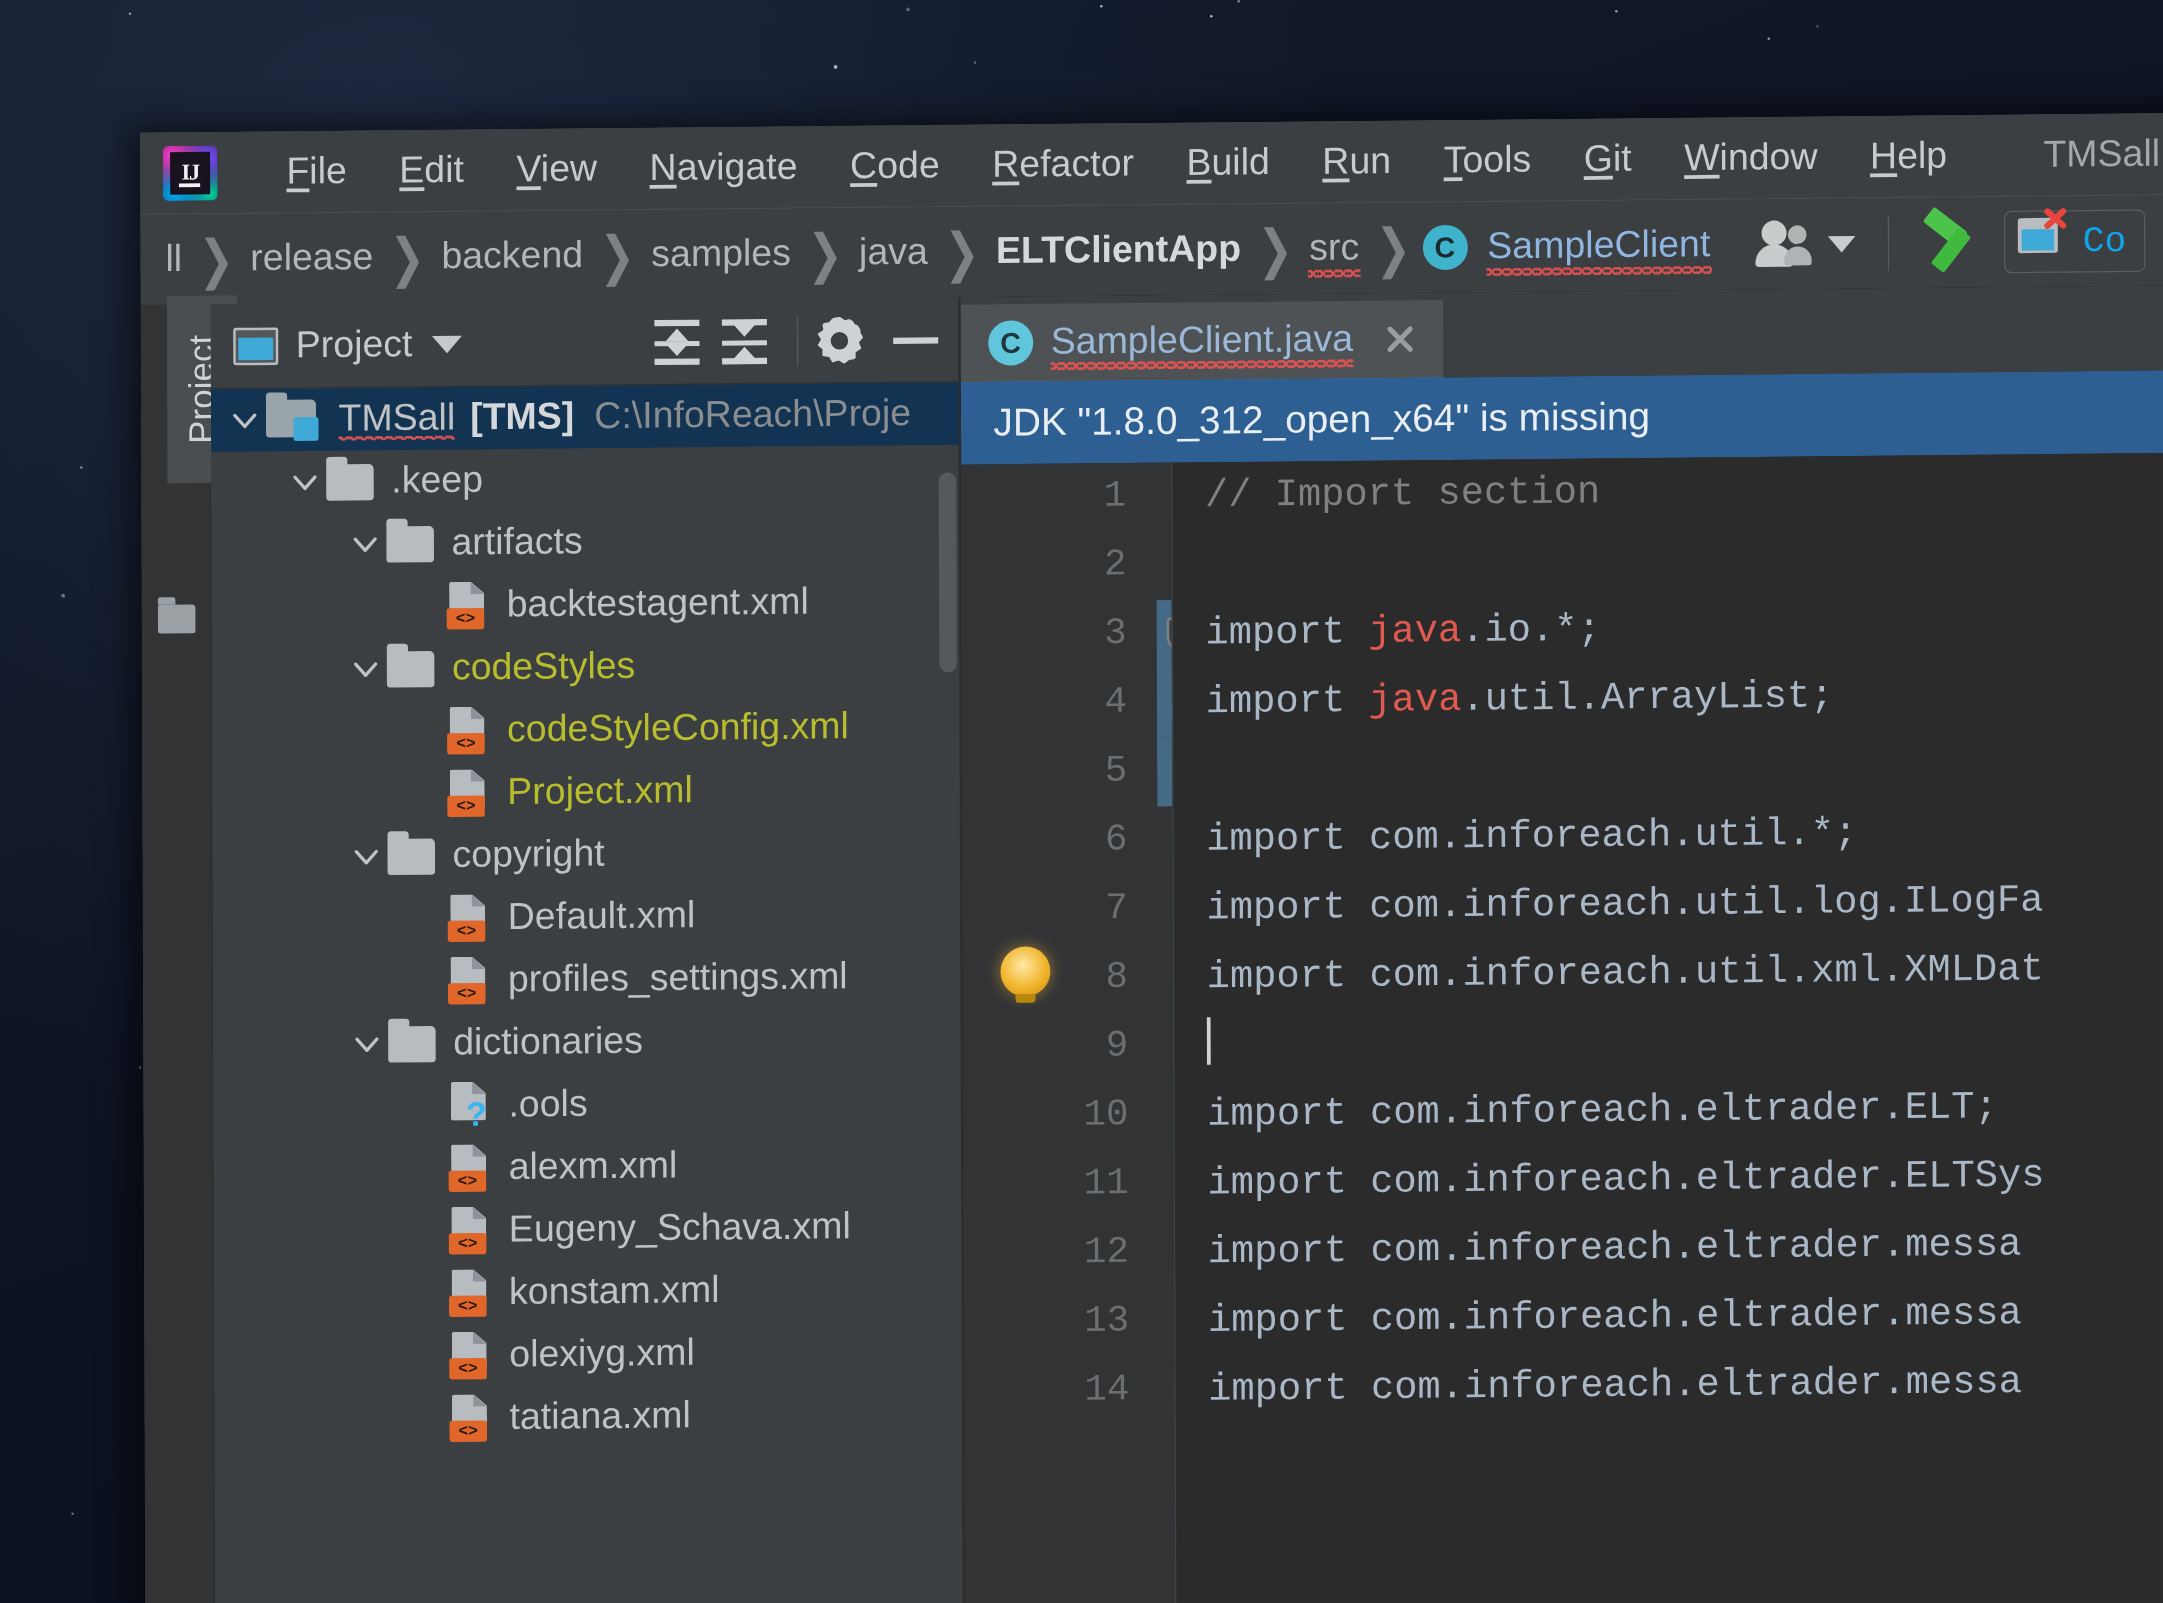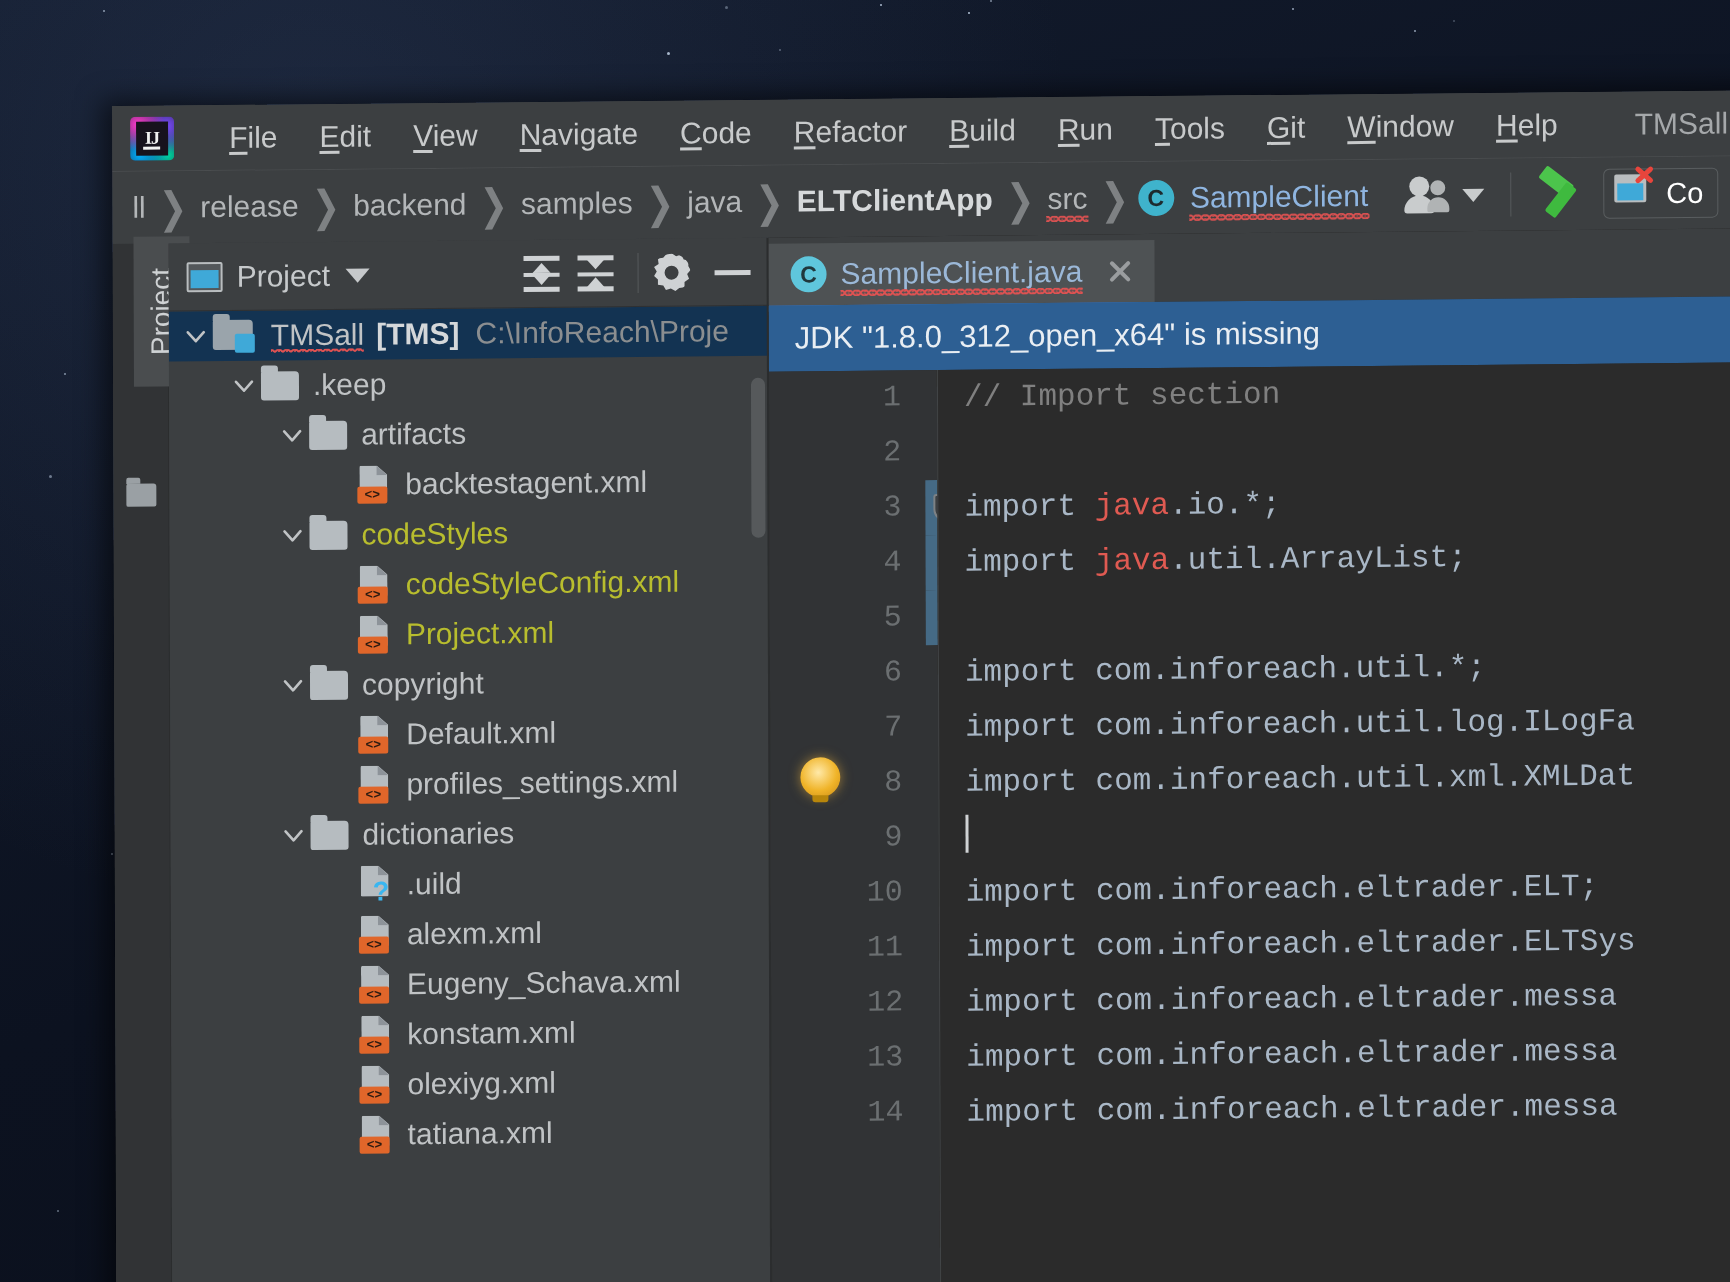--- a/index.html
+++ b/index.html
@@ -158,21 +158,21 @@
   }
   .winx-icon { position: relative; width: 42px; height: 38px; flex: 0 0 auto; }
   .winx-icon .w1 { position:absolute; left:0; top:0; width:32px; height:28px; background:#b9bdbf; border-radius:2px; }
   .winx-icon .w2 { position:absolute; left:3px; top:9px; width:26px; height:17px; background:#3fa9d8; }
   .winx-icon .xr1,.winx-icon .xr2 {
     position:absolute; left:19px; top:-2px; width:22px; height:5px;
     background:#e8453c; border-radius:3px;
   }
   .winx-icon .xr1 { transform: rotate(42deg); }
   .winx-icon .xr2 { transform: rotate(-42deg); }
-  #run-config .rc-label { font-size: 29px; color: #ffffff; margin-left: 10px; white-space: nowrap; }
+  #run-config .rc-label { font-size: 29px; color: #0ea5e9; margin-left: 10px; white-space: nowrap; font-family: Liberation Mono, monospace; }
 
   
   #body { position: relative; display: flex; height: 1104px; }
 
   
   #tool-strip {
     width: 56px; background: #313335;
     flex: 0 0 auto; position: relative;
     border-right: 1px solid #2b2d2e;
   }
@@ -871,21 +871,21 @@
               </span>
               <span class="row-label">dictionaries</span>
             </div>
             <div class="row" style="padding-left: 154px;">
               <span class="chev empty"></span>
               <span class="ico ico-file">
                 <span class="pg"></span>
                 <span class="fold"></span>
                 <span class="qmark">?</span>
               </span>
-              <span class="row-label">.uild</span>
+              <span class="row-label">.ools</span>
             </div>
             <div class="row" style="padding-left: 154px;">
               <span class="chev empty"></span>
               <span class="ico ico-file">
                 <span class="pg"></span>
                 <span class="fold"></span>
                 <span class="badge">&lt;&gt;</span>
               </span>
               <span class="row-label">alexm.xml</span>
             </div>

